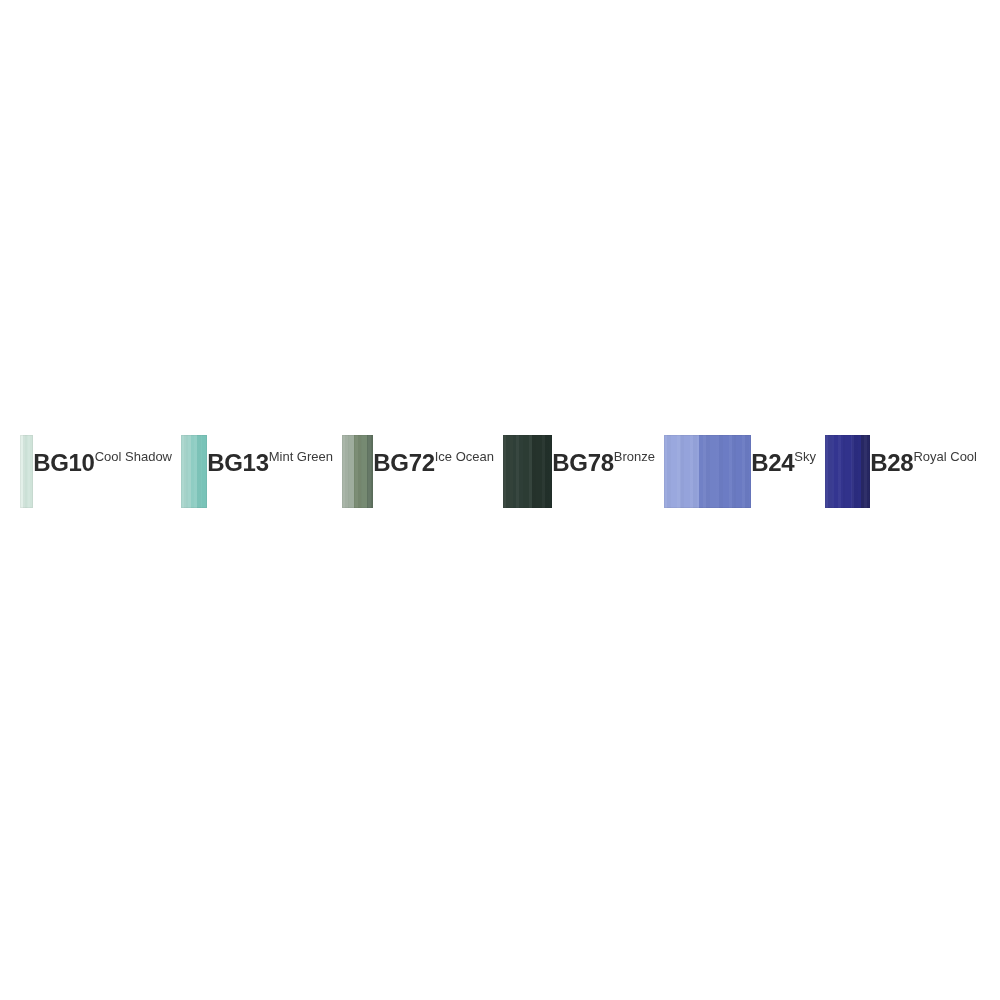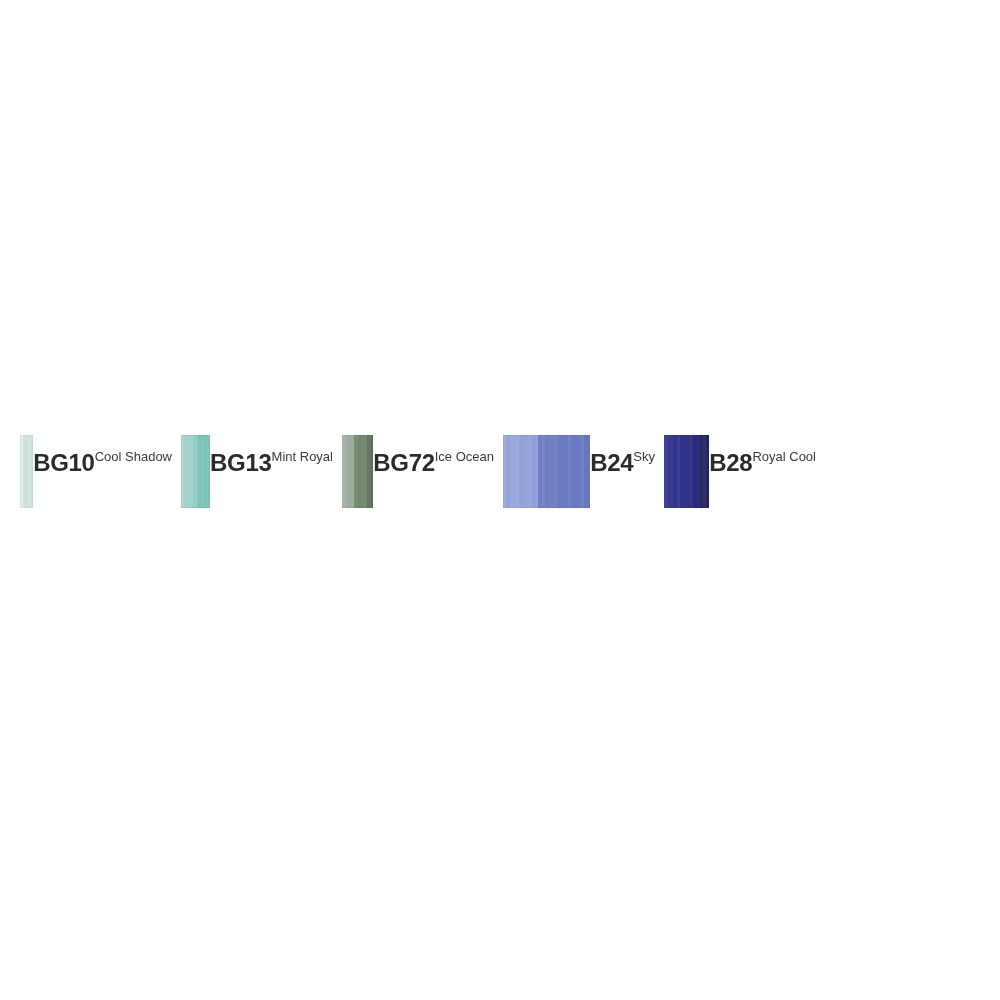--- a/index.html
+++ b/index.html
@@ -104,30 +104,39 @@
       <div class="swatch-code">BG10</div>
       <div class="swatch-name">Cool Shadow</div>
     </div>
     <div class="swatch-card">
       <div class="swatch-chip">
         <div class="chip-gradient" style="background: linear-gradient(90deg, rgb(169, 214, 205) 0%, rgb(169, 214, 205) 20%, rgb(163, 212, 203) 20%, rgb(163, 212, 203) 40%, rgb(143, 205, 195) 40%, rgb(143, 205, 195) 60%, rgb(126, 198, 187) 60%, rgb(126, 198, 187) 80%, rgb(121, 195, 184) 80%, rgb(121, 195, 184) 100%);"></div>
         <div class="chip-streaks"></div>
         <div class="chip-edge"></div>
       </div>
       <div class="swatch-code">BG13</div>
-      <div class="swatch-name">Mint Royal</div>
+      <div class="swatch-name">Mint Green</div>
     </div>
     <div class="swatch-card">
       <div class="swatch-chip">
         <div class="chip-gradient" style="background: linear-gradient(90deg, rgb(166, 179, 165) 0%, rgb(166, 179, 165) 20%, rgb(159, 173, 158) 20%, rgb(159, 173, 158) 40%, rgb(118, 136, 111) 40%, rgb(118, 136, 111) 60%, rgb(118, 138, 114) 60%, rgb(118, 138, 114) 80%, rgb(95, 114, 96) 80%, rgb(95, 114, 96) 100%);"></div>
         <div class="chip-streaks"></div>
         <div class="chip-edge"></div>
       </div>
       <div class="swatch-code">BG72</div>
       <div class="swatch-name">Ice Ocean</div>
+    </div>
+    <div class="swatch-card">
+      <div class="swatch-chip">
+        <div class="chip-gradient" style="background: linear-gradient(90deg, rgb(51, 66, 58) 0%, rgb(51, 66, 58) 20%, rgb(47, 63, 56) 20%, rgb(47, 63, 56) 40%, rgb(44, 60, 52) 40%, rgb(44, 60, 52) 60%, rgb(37, 51, 44) 60%, rgb(37, 51, 44) 80%, rgb(34, 48, 42) 80%, rgb(34, 48, 42) 100%);"></div>
+        <div class="chip-streaks"></div>
+        <div class="chip-edge"></div>
+      </div>
+      <div class="swatch-code">BG78</div>
+      <div class="swatch-name">Bronze</div>
     </div>
     <div class="swatch-card">
       <div class="swatch-chip">
         <div class="chip-gradient" style="background: linear-gradient(90deg, rgb(154, 168, 222) 0%, rgb(154, 168, 222) 20%, rgb(149, 163, 219) 20%, rgb(149, 163, 219) 40%, rgb(113, 129, 198) 40%, rgb(113, 129, 198) 60%, rgb(108, 124, 196) 60%, rgb(108, 124, 196) 80%, rgb(106, 122, 194) 80%, rgb(106, 122, 194) 100%);"></div>
         <div class="chip-streaks"></div>
         <div class="chip-edge"></div>
       </div>
       <div class="swatch-code">B24</div>
       <div class="swatch-name">Sky</div>
     </div>

